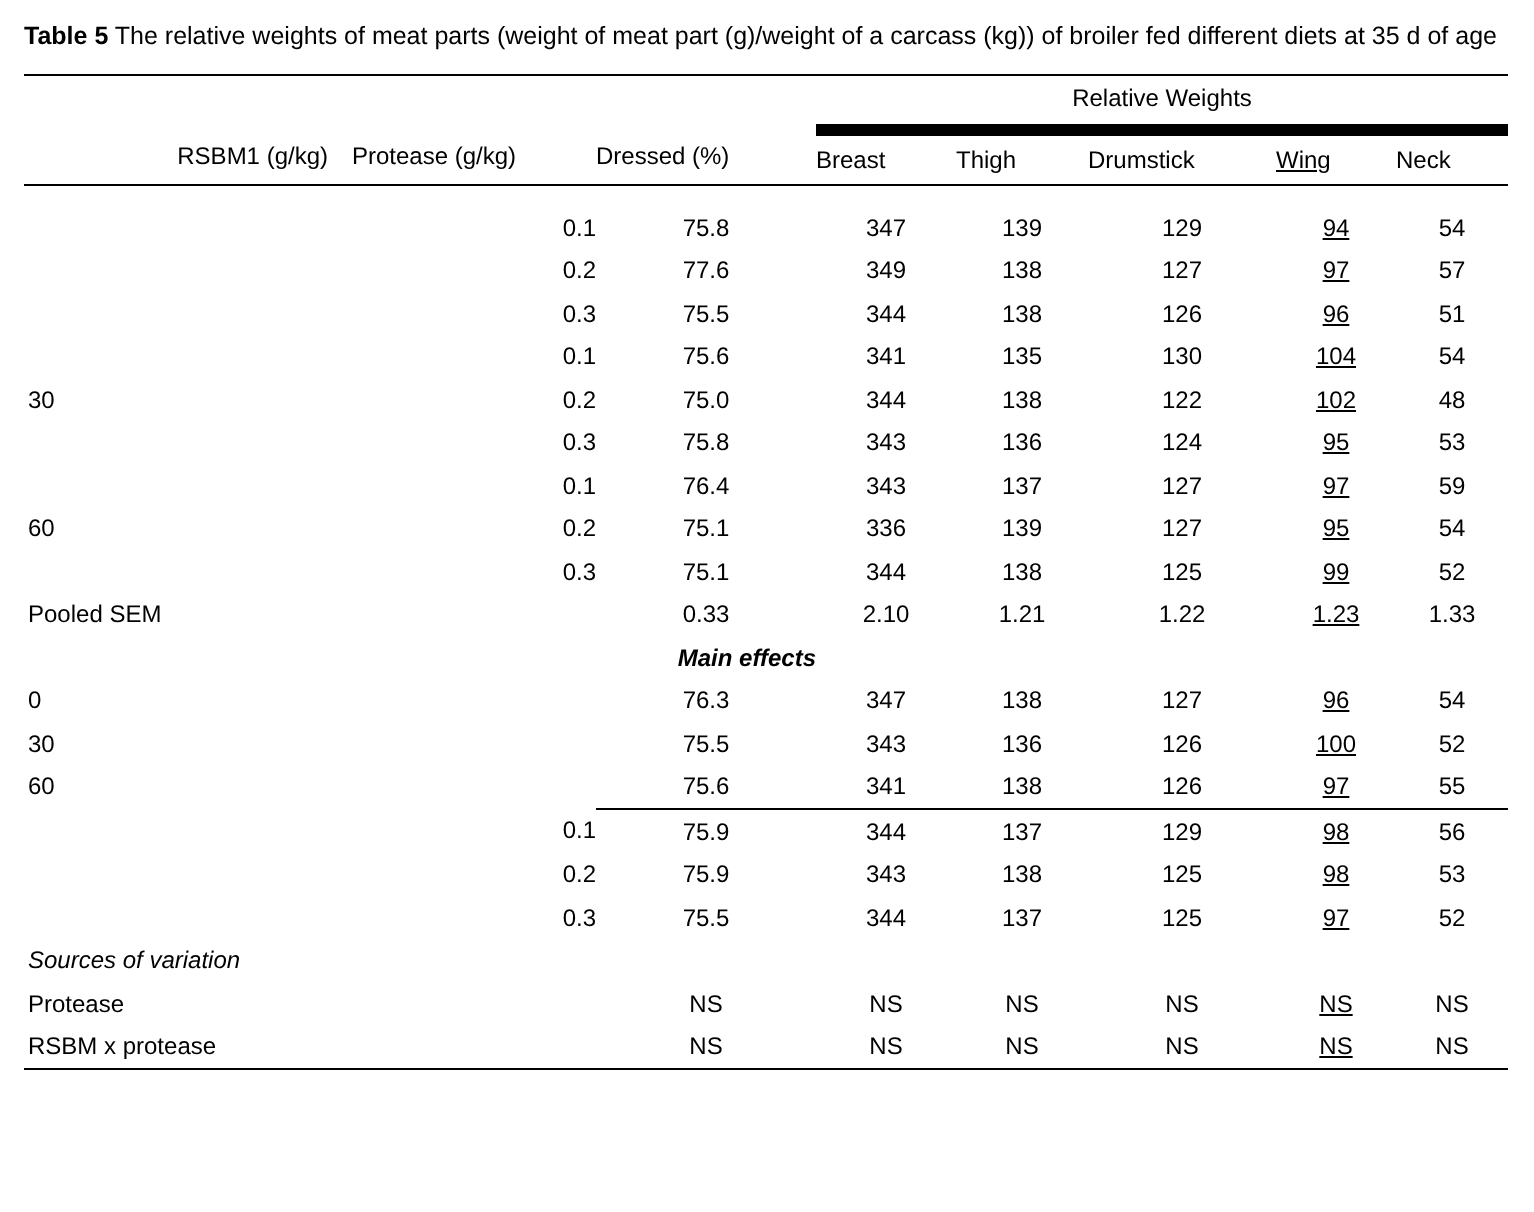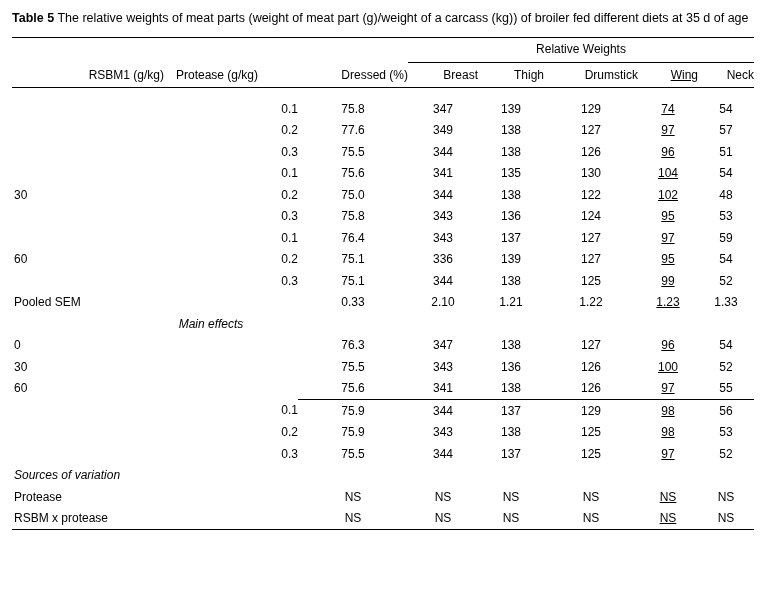--- a/index.html
+++ b/index.html
@@ -54,26 +54,26 @@
     font-size: 0;
     line-height: 0;
   }
   .hdr td {
     height: 22px;
     padding-top: 3px;
     padding-bottom: 3px;
   }
   .hdr .grp {
     text-align: center;
-    border-bottom: 1px solid #000000;
+    border-bottom: 6px solid #000000;
     padding-bottom: 2px;
   }
   .subhdr td {
     height: 24px;
-    text-align: right;
+    text-align: left;
     padding-top: 3px;
     padding-bottom: 4px;
   }
   .c1 { width: 152px; text-align: left; padding-left: 2px !important; }
   .c2 { width: 134px; text-align: left; padding-left: 12px !important; }
   .c3 { width: 110px; text-align: center; }
   .c4 { width: 70px; text-align: center; }
   .c5 { width: 66px; text-align: center; }
   .c6 { width: 94px; text-align: center; }
   .c7 { width: 60px; text-align: center; text-decoration: underline; }
@@ -153,21 +153,21 @@
           <td colspan="8"></td>
         </tr>
 
       <tr class="data">
         <td class="c1"></td>
         <td class="c2">0.1</td>
         <td class="c3">75.8</td>
         <td class="c4">347</td>
         <td class="c5">139</td>
         <td class="c6">129</td>
-        <td class="c7">74</td>
+        <td class="c7">94</td>
         <td class="c8">54</td>
       </tr>
       <tr class="data">
         <td class="c1"></td>
         <td class="c2">0.2</td>
         <td class="c3">77.6</td>
         <td class="c4">349</td>
         <td class="c5">138</td>
         <td class="c6">127</td>
         <td class="c7">97</td>
@@ -249,21 +249,21 @@
         <td class="c2"></td>
         <td class="c3">0.33</td>
         <td class="c4">2.10</td>
         <td class="c5">1.21</td>
         <td class="c6">1.22</td>
         <td class="c7">1.23</td>
         <td class="c8">1.33</td>
       </tr>
 
       <tr class="data">
-        <td class="c1 italic" colspan="3" style="text-align:center;padding-left:2px;">Main effects</td>
+        <td class="c1 italic" colspan="3" style="text-align:right;padding-left:2px;font-weight:bold;">Main effects</td>
         <td class="c4"></td>
         <td class="c5"></td>
         <td class="c6"></td>
         <td class="c7"></td>
         <td class="c8"></td>
       </tr>
 
       <tr class="data">
         <td class="c1">0</td>
         <td class="c2"></td>

